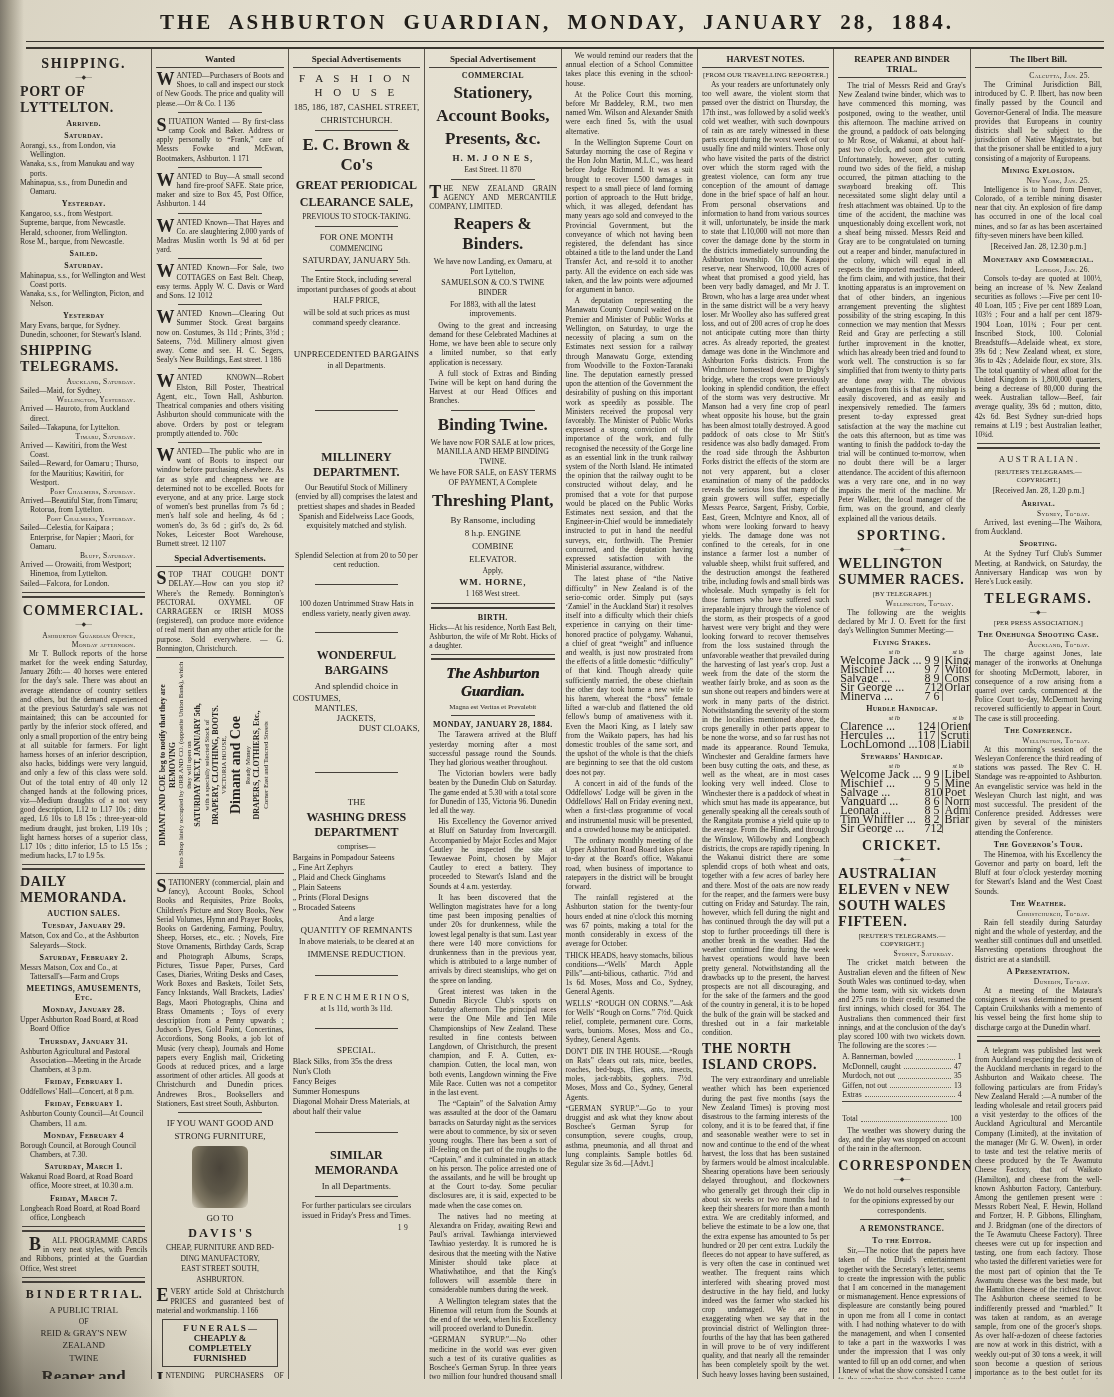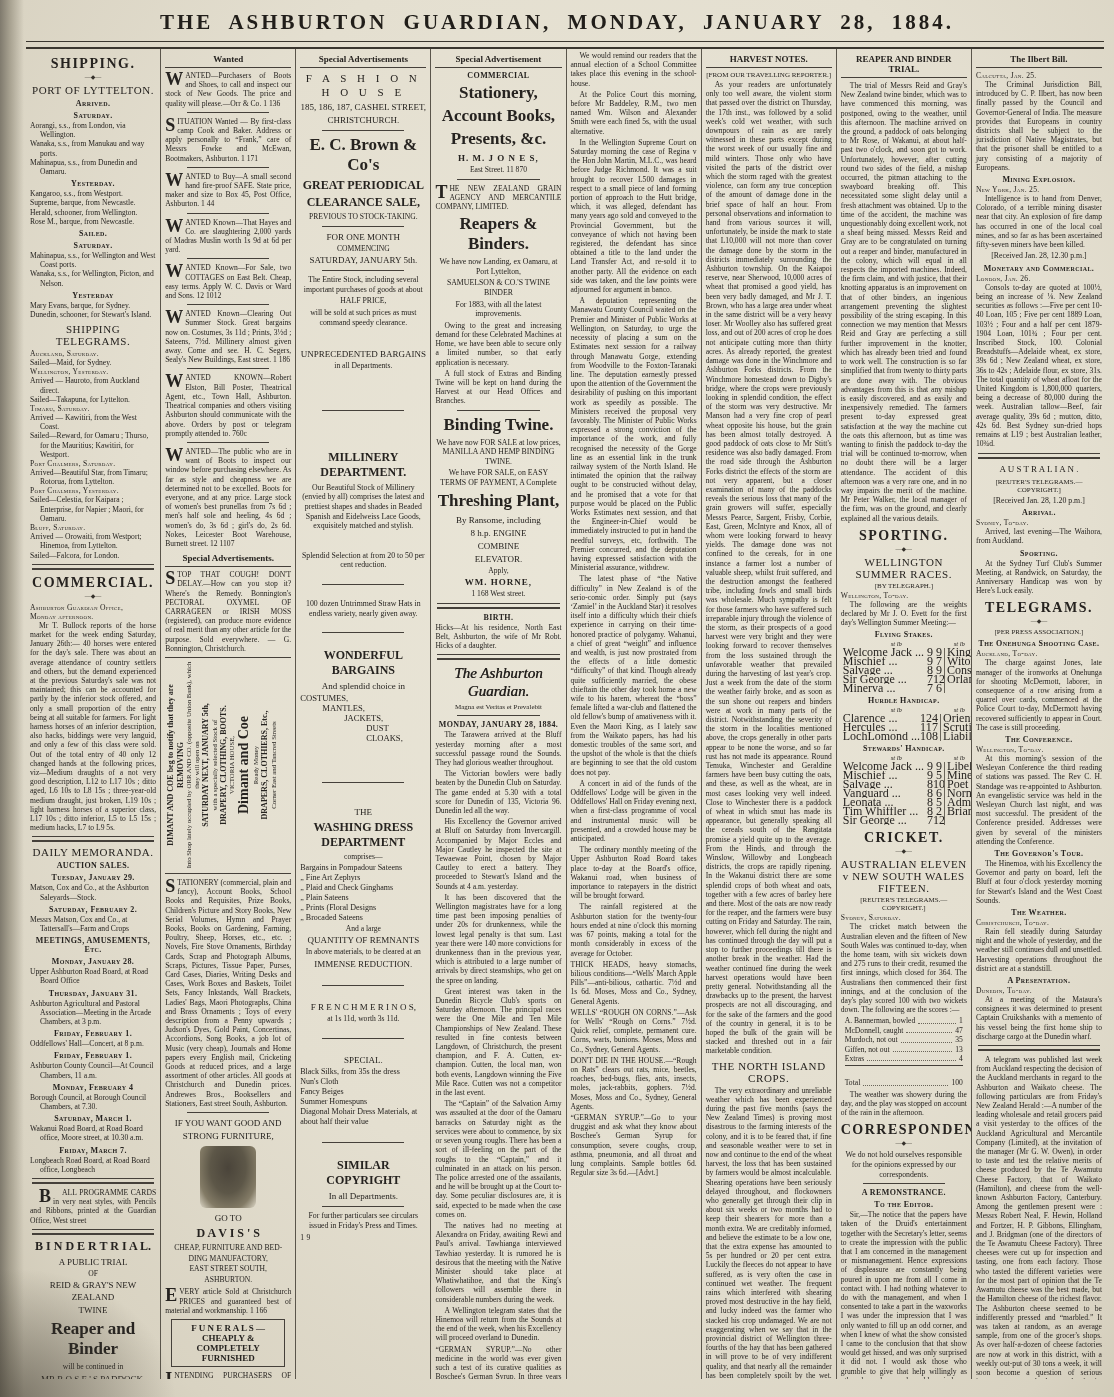--- a/index.html
+++ b/index.html
@@ -7,46 +7,46 @@
         background:
           radial-gradient(ellipse at 55% 40%, #eae6d8 0%, #e4dfd0 55%, #d9d3c2 85%, #c9c2af 100%);
         font-family:"Liberation Serif", serif;color:#262320;}
   .page::before{content:"";position:absolute;left:0;top:0;bottom:0;width:24px;
         background:linear-gradient(90deg,#6f6a5e 0%,#9d9786 40%,rgba(210,204,188,0) 100%);opacity:.85;}
   .page::after{content:"";position:absolute;left:-30px;bottom:-40px;width:220px;height:180px;
         background:radial-gradient(ellipse at 20% 80%, rgba(60,55,45,.55), rgba(60,55,45,0) 65%);}
   .masthead{padding-top:10px;text-align:center;}
   .mast-title{font-size:21px;font-weight:bold;letter-spacing:3px;word-spacing:8px;color:#211e1a;}
   .mrule{height:5px;border-top:1px solid #3a362f;border-bottom:2px solid #3a362f;margin:6px 10px 0 26px;}
-  .cols{display:flex;margin:0 8px 0 26px;height:1330px;}
+  .cols{display:flex;margin:0 8px 0 16px;height:1330px;}
   .col{flex:1 1 0;min-width:0;padding:2px 4px 0 4px;overflow:hidden;border-left:1px solid #5a554b;}
   .col:first-child{border-left:none;}
   
   .colhead{text-align:center;font-weight:bold;font-size:9px;padding:3px 0 3px;border-bottom:1px solid #45403a;margin-bottom:3px;}
   .h1{font-size:14px;font-weight:bold;text-align:center;letter-spacing:1.5px;margin-top:5px;}
   .orn{text-align:center;font-size:6px;line-height:6px;letter-spacing:0;margin:2px 0 4px;color:#35312b;}
-  .h2{font-size:11px;font-weight:normal;text-align:center;letter-spacing:.6px;margin:4px 0 2px;}
+  .h2{font-size:14px;font-weight:bold;letter-spacing:.6px;margin:4px 0 2px;}
   .sc{font-size:8px;font-weight:bold;text-align:center;margin:3px 0 1px;font-variant:small-caps;letter-spacing:.4px;}
-  .dl{font-size:7.6px;padding-right:12px;font-variant:small-caps;letter-spacing:.3px;}
+  .dl{font-size:7.6px;text-align:right;padding-right:12px;font-variant:small-caps;letter-spacing:.3px;}
   .br{font-size:7px;text-align:center;margin:1px 0;}
   .p{font-size:7.6px;line-height:9.2px;text-align:justify;text-indent:9px;margin:0 0 2px;}
   .p.noind{text-indent:0;}
   .pc{font-size:7.8px;line-height:9.6px;text-align:center;margin:2px 0;}
   .ship{font-size:7.6px;line-height:9.2px;text-align:left;padding-left:10px;text-indent:-10px;margin:0;}
   .rule{border-top:1px solid #45403a;margin:4px 22px;}
   .drule{border-top:1px solid #45403a;border-bottom:2px solid #45403a;height:3px;margin:4px 2px;}
   .drop::first-letter{font-size:18px;font-weight:bold;float:left;line-height:14px;padding:1px 2px 0 0;}
   .d{text-align:center;margin:3px 0;}
   .d .xl{font-size:17px;font-weight:bold;line-height:20px;margin:3px 0;}
   .d .l{font-size:12px;font-weight:bold;line-height:15px;margin:2px 0;}
   .d .m{font-size:9px;line-height:12px;margin:1px 0;}
   .d .s{font-size:7.6px;line-height:9.6px;margin:1px 0;}
   .d .scl{font-size:9px;font-variant:small-caps;font-weight:bold;letter-spacing:1px;line-height:12px;margin:1px 0;}
   .d .ls{font-size:11px;letter-spacing:4px;line-height:14px;margin:2px 0;}
-  .d .bl{font-size:15px;font-weight:normal;font-style:italic;letter-spacing:0;line-height:18px;text-shadow:.4px 0 0 #262320;}
+  .d .bl{font-size:15px;font-weight:bold;font-style:italic;letter-spacing:0;line-height:18px;text-shadow:.4px 0 0 #262320;}
   .d .step0{text-align:left;font-size:8.6px;}
   .d .step1{text-align:left;padding-left:22px;font-size:8.6px;}
   .d .step2{text-align:left;padding-left:44px;font-size:8.6px;}
   .d .step3{text-align:left;padding-left:66px;font-size:8.6px;}
   .d .lft{text-align:left;font-size:8px;line-height:10px;}
   .box{border:1px solid #45403a;text-align:center;font-size:9px;font-weight:bold;padding:3px 2px;margin:4px 6px;}
   .gap2{height:8px;}  .gap4{height:16px;} .gap8{height:32px;}
   .rot{position:relative;height:215px;border-top:1px solid #45403a;border-bottom:1px solid #45403a;margin:4px 0;overflow:hidden;}
   .rot-inner{position:absolute;left:50%;top:50%;width:209px;height:124px;transform:translate(-50%,-50%) rotate(-90deg);text-align:center;}
   .rot-inner .r-s{font-size:6.8px;line-height:8px;}
@@ -299,21 +299,21 @@
           <div class="lft">Black Silks, from 35s the dress</div>
           <div class="lft">Nun's Cloth</div>
           <div class="lft">Fancy Beiges</div>
           <div class="lft">Summer Homespuns</div>
           <div class="lft">Diagonal Mohair Dress Materials, at about half their value</div>
         </div>
         <div class="gap2"></div>
         <div class="rule"></div>
         <div class="gap2"></div>
         <div class="d">
-          <div class="l">SIMILAR COPYRIGHT</div>
+          <div class="l">SIMILAR MEMORANDA</div>
           <div class="m">In all Departments.</div>
         </div>
         <div class="rule"></div>
         <div class="pc">For further particulars see circulars issued in Friday's Press and Times.</div>
         <div class="dl">1 9</div>
       </div>
     <div class="col">
         <div class="colhead">Special Advertisement</div>
         <div class="sc">COMMERCIAL</div>
         <div class="d">

